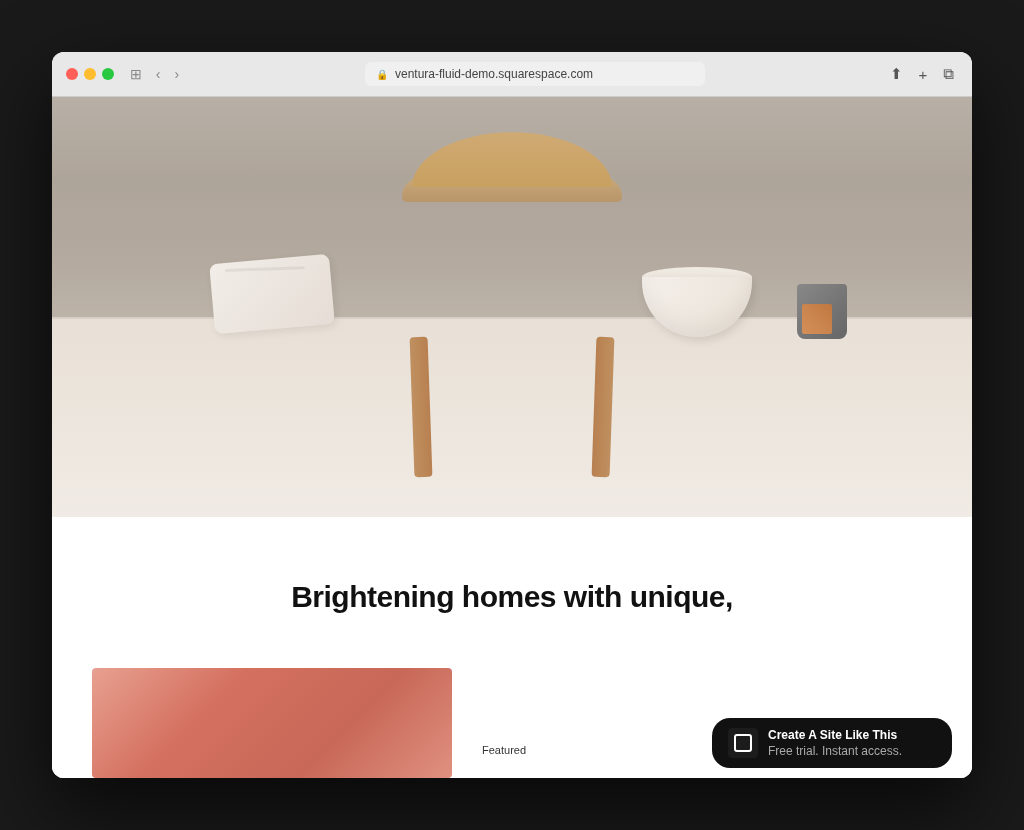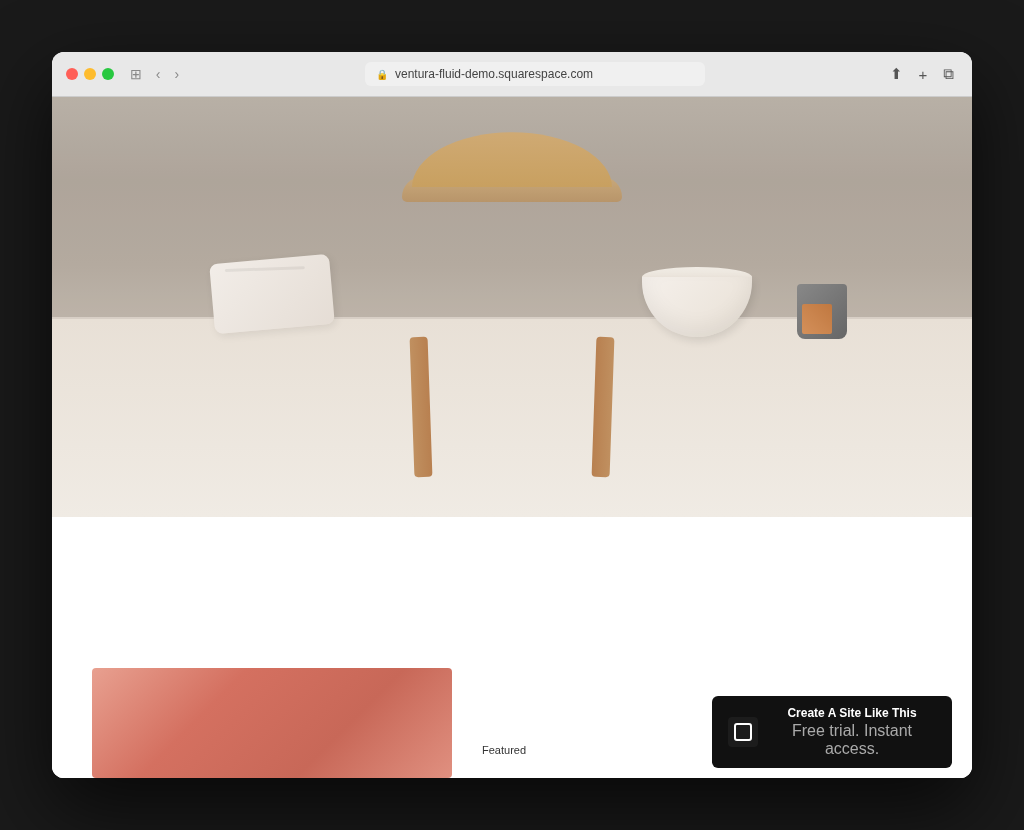--- a/index.html
+++ b/index.html
@@ -337,27 +337,26 @@
       height: 100%;
       background: linear-gradient(135deg, #e8a090, #d47060, #c86858, #e09080);
     }
 
     
     .ss-banner {
       position: absolute;
       bottom: 10px;
       right: 20px;
       background: #111;
-      border-radius: 6px;
+      border-radius: 18px;
       padding: 10px 16px;
       display: flex;
       align-items: center;
       gap: 10px;
       width: 240px;
-      text-align: center;
     }
 
     .ss-logo {
       width: 30px;
       height: 30px;
       background: #1c1c1c;
       border-radius: 4px;
       display: flex;
       align-items: center;
       justify-content: center;
@@ -377,21 +376,21 @@
 
     .ss-title {
       color: #fff;
       font-size: 12px;
       font-weight: 600;
       margin-bottom: 2px;
     }
 
     .ss-subtitle {
       color: #aaa;
-      font-size: 16px;
+      font-size: 12px;
     }
 
     
     .featured-label {
       position: absolute;
       bottom: 22px;
       left: 430px;
       font-size: 11px;
       color: #333;
       font-weight: 500;
@@ -469,21 +468,21 @@
         </div>
       </div>
 
       <div class="site-nav-wrapper">
         
       </div>
     </div>
 
     <div class="content-section">
       <h1 class="headline">
-        <br>
+        <span>Brightening homes with unique,</span><br>
       </h1>
     </div>
 
     <div class="bottom-section">
       <div class="product-card-hint">
         <div class="product-img-warm"></div>
       </div>
 
       <span class="featured-label">Featured</span>
 

